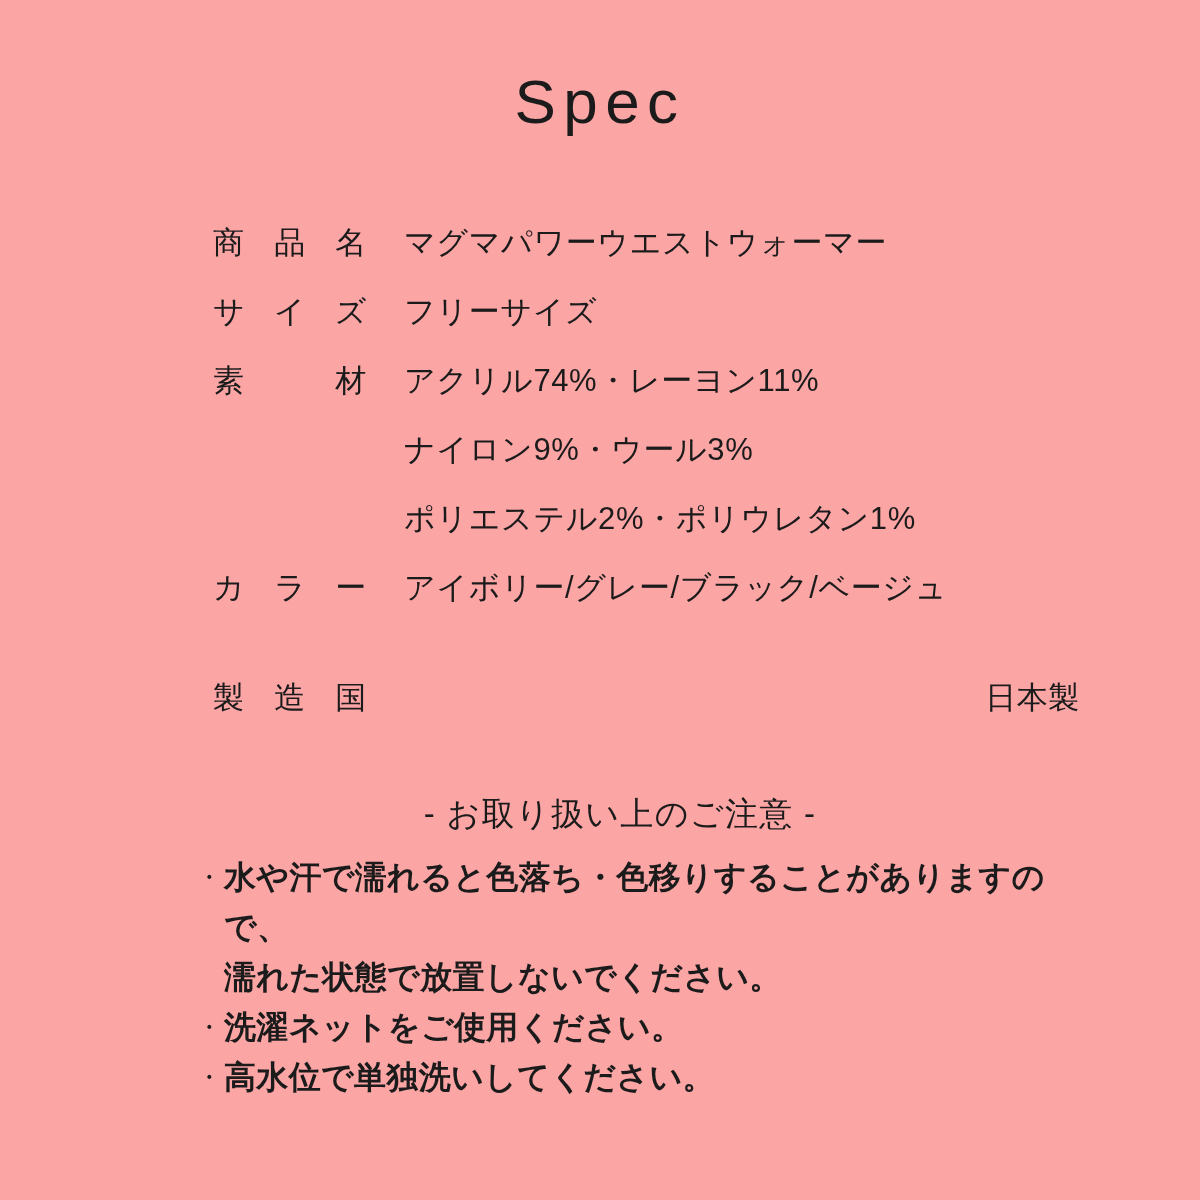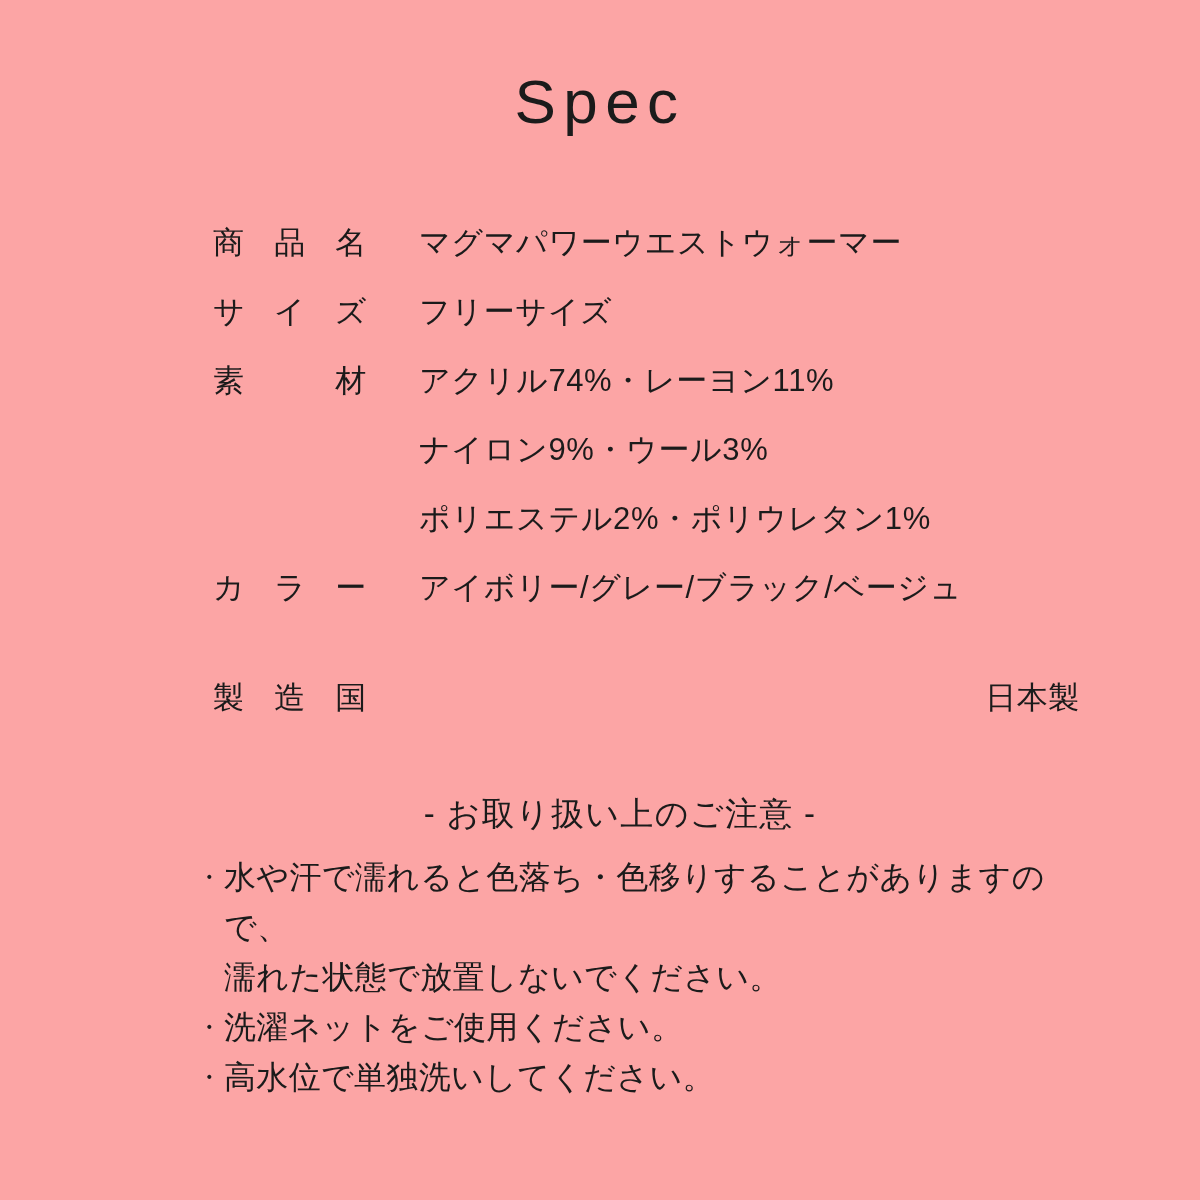--- a/index.html
+++ b/index.html
@@ -39,21 +39,21 @@
     letter-spacing: 0.02em;
   }
   .spec-row .label {
     flex: 0 0 154px;
     width: 154px;
     text-align: justify;
     text-align-last: justify;
     font-weight: 500;
   }
   .spec-row .value {
-    margin-left: 52px;
+    margin-left: 37px;
     font-weight: 400;
     white-space: nowrap;
   }
   .spec-row.gap-before { margin-top: 70px; justify-content: space-between; }
   
   .notice { margin-top: 76px; }
   .notice-heading {
     text-align: center;
     font-size: 33px;
     font-weight: 500;
@@ -76,20 +76,21 @@
     letter-spacing: 0.01em;
   }
   .notice-item .bullet {
     flex: 0 0 28px;
     width: 28px;
     font-size: 26px;
     line-height: 50px;
   }
   .notice-item .text {
     white-space: pre-line; 
+    font-weight: bold;
   }
 </style>
 </head>
 <body>
 
 <div class="page">
 
   <h1 class="title">Spec</h1>
 
   <div class="spec-table">

